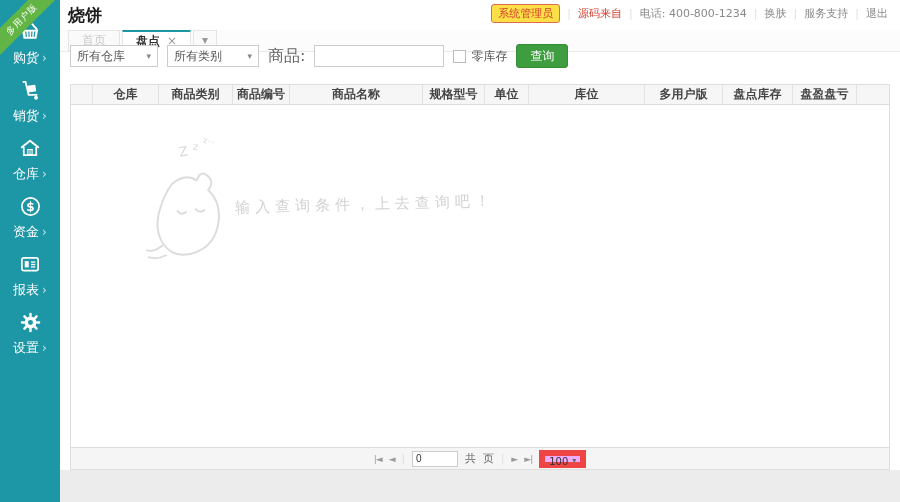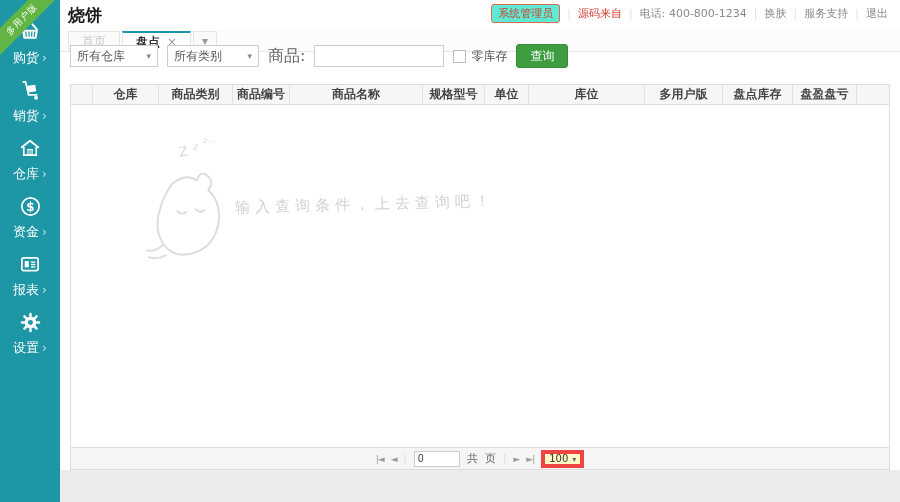--- a/index.html
+++ b/index.html
@@ -21,30 +21,30 @@
             background:#62b544; color:#fff; font-size:9px; text-align:center; padding:3px 0;
             z-index:6; letter-spacing:1px; }
 
   
   .main { position:absolute; left:60px; top:0; width:840px; height:502px; background:#fff; }
   .bottom-band { position:absolute; left:0; top:470px; width:840px; height:32px; background:#ececec; }
 
   .page-title { position:absolute; left:8px; top:4px; font-size:17px; font-weight:bold; color:#1c1c1c; }
 
   .header-right { position:absolute; right:12px; top:4px; display:flex; align-items:center; font-size:11px; color:#999; }
-  .role-badge { border:1px solid #e06a4a; background:#5eead4; color:#d3402e; border-radius:3px;
+  .role-badge { border:1px solid #e06a4a; background:#fde047; color:#d3402e; border-radius:3px;
                 padding:1px 6px; font-size:11px; }
   .hsep { color:#e0e0e0; margin:0 7px; }
   .hlink { color:#8a8a8a; cursor:pointer; }
   .hlink.red { color:#d3402e; }
 
   
   .tabbar { position:absolute; left:0; top:30px; width:840px; height:22px; background:#fcfcfc;
             border-bottom:1px solid #e9e9e9; }
-  .tabs { position:absolute; left:8px; top:0; display:flex; align-items:center; height:22px; }
+  .tabs { position:absolute; left:8px; top:0; display:flex; align-items:flex-start; height:22px; }
   .tab { height:21px; border:1px solid #e5e5e5; background:#fafafa; color:#c9c9c9; font-size:12px;
          padding:0 13px; line-height:19px; margin-right:2px; cursor:pointer; }
   .tab.active { background:#fff; border-top:2px solid #1d96a6; border-bottom:1px solid #fff;
                 color:#333; font-weight:bold; height:22px; margin-bottom:-1px; }
   .tab-close { font-weight:normal; color:#999; margin-left:7px; font-size:12px; cursor:pointer; }
   .tab.caret-tab { padding:0 8px; color:#999; }
 
   
   .filterbar { position:absolute; left:10px; top:44px; height:24px; display:flex; align-items:center; gap:9px; }
   .selectbox { width:88px; height:22px; border:1px solid #ccc; background:#fff; display:flex;
@@ -84,21 +84,21 @@
 
   
   .pager { position:absolute; left:0; bottom:0; width:818px; height:22px; background:#f5f5f5;
            border-top:1px solid #dedede; display:flex; align-items:center; justify-content:center;
            gap:7px; font-size:10px; color:#999; }
   .pg-btn { cursor:pointer; color:#9a9a9a; font-size:9px; letter-spacing:-1px; }
   .pg-sep { color:#ddd; }
   .pg-input { width:46px; height:16px; border:1px solid #ccc; font-size:10px; text-align:left;
               padding:0 3px; color:#333; outline:none; }
   .pg-word { color:#666; font-size:11px; }
-  .pg-size { border:4px solid #ef4444; background:#fef9c3; height:18px; display:flex; align-items:flex-end;
+  .pg-size { border:6px solid #ef4444; background:#f0abfc; height:18px; display:flex; align-items:flex-start;
              gap:4px; padding:0 4px; font-size:10px; color:#333; cursor:pointer; }
   .pg-size .caret { font-size:8px; color:#666; }
 </style>
 </head>
 <body>
 
 <div class="stage">
 
   <div class="sidebar">
     <div class="side-list">

